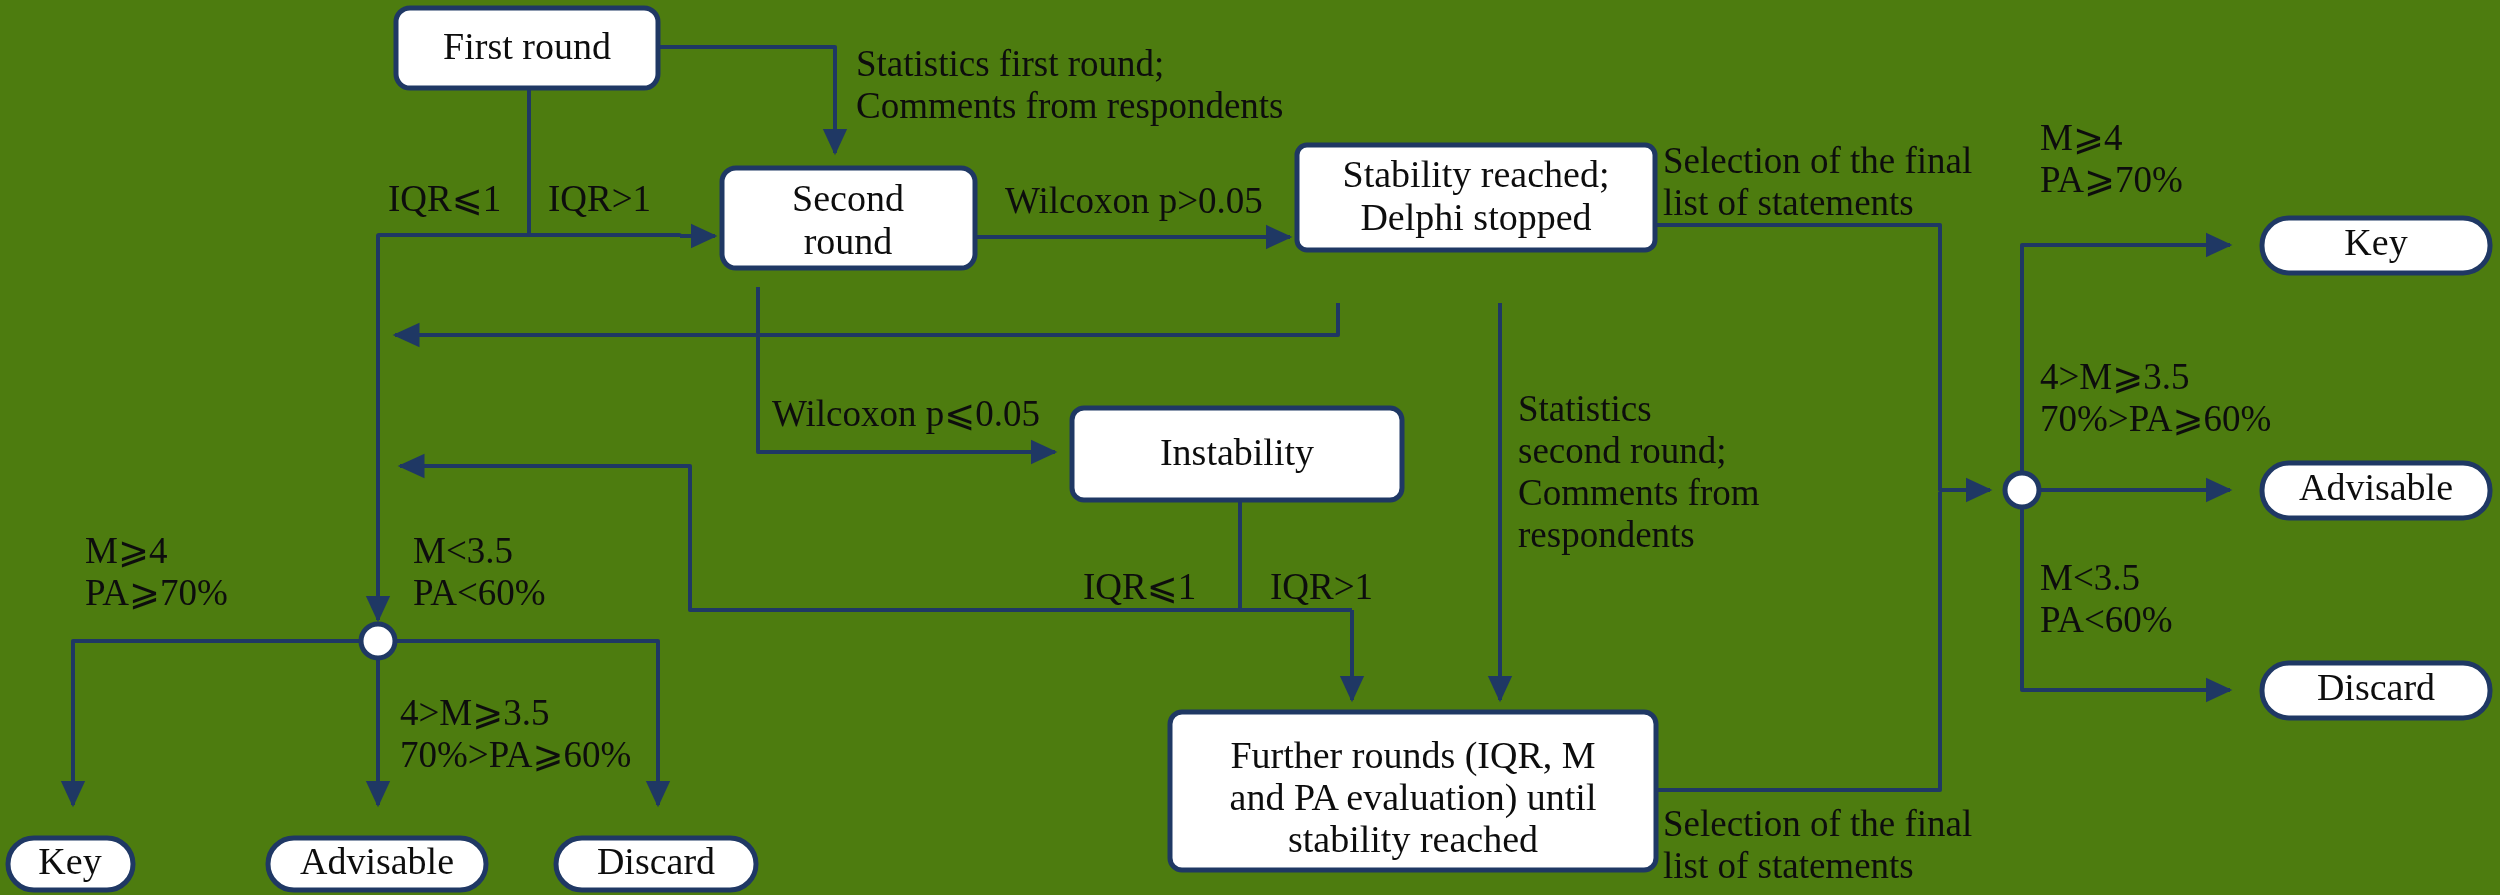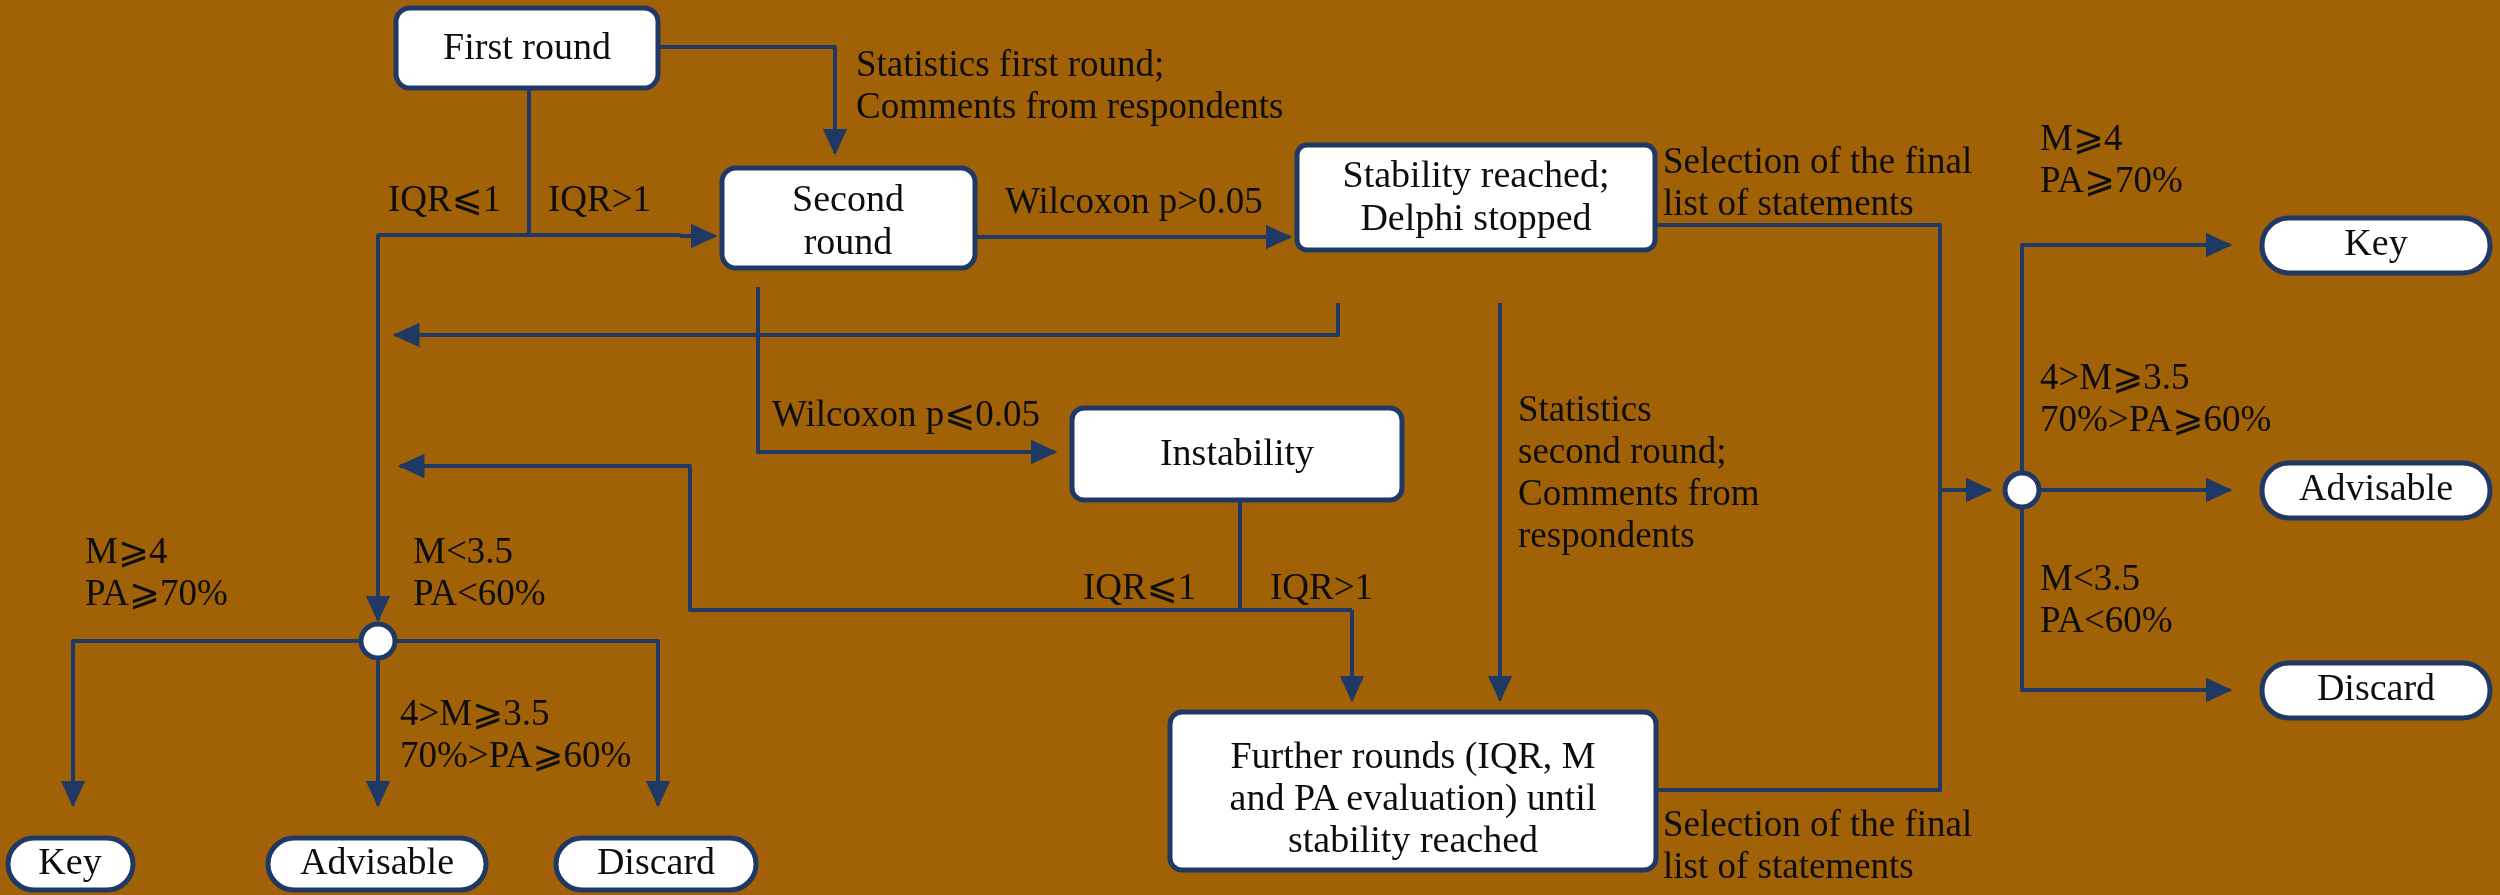--- a/index.html
+++ b/index.html
@@ -4,21 +4,21 @@
 <style>
   html, body {
     margin: 0;
     padding: 0;
     background: #ffffff;
   }
   #canvas {
     position: relative;
     width: 2500px;
     height: 895px;
-    background: #a16207;
+    background: #4d7c0f;
     font-family: "Liberation Serif", "DejaVu Serif", serif;
     overflow: hidden;
   }
   svg.diagram {
     position: absolute;
     left: 0;
     top: 0;
     width: 2500px;
     height: 895px;
   }

